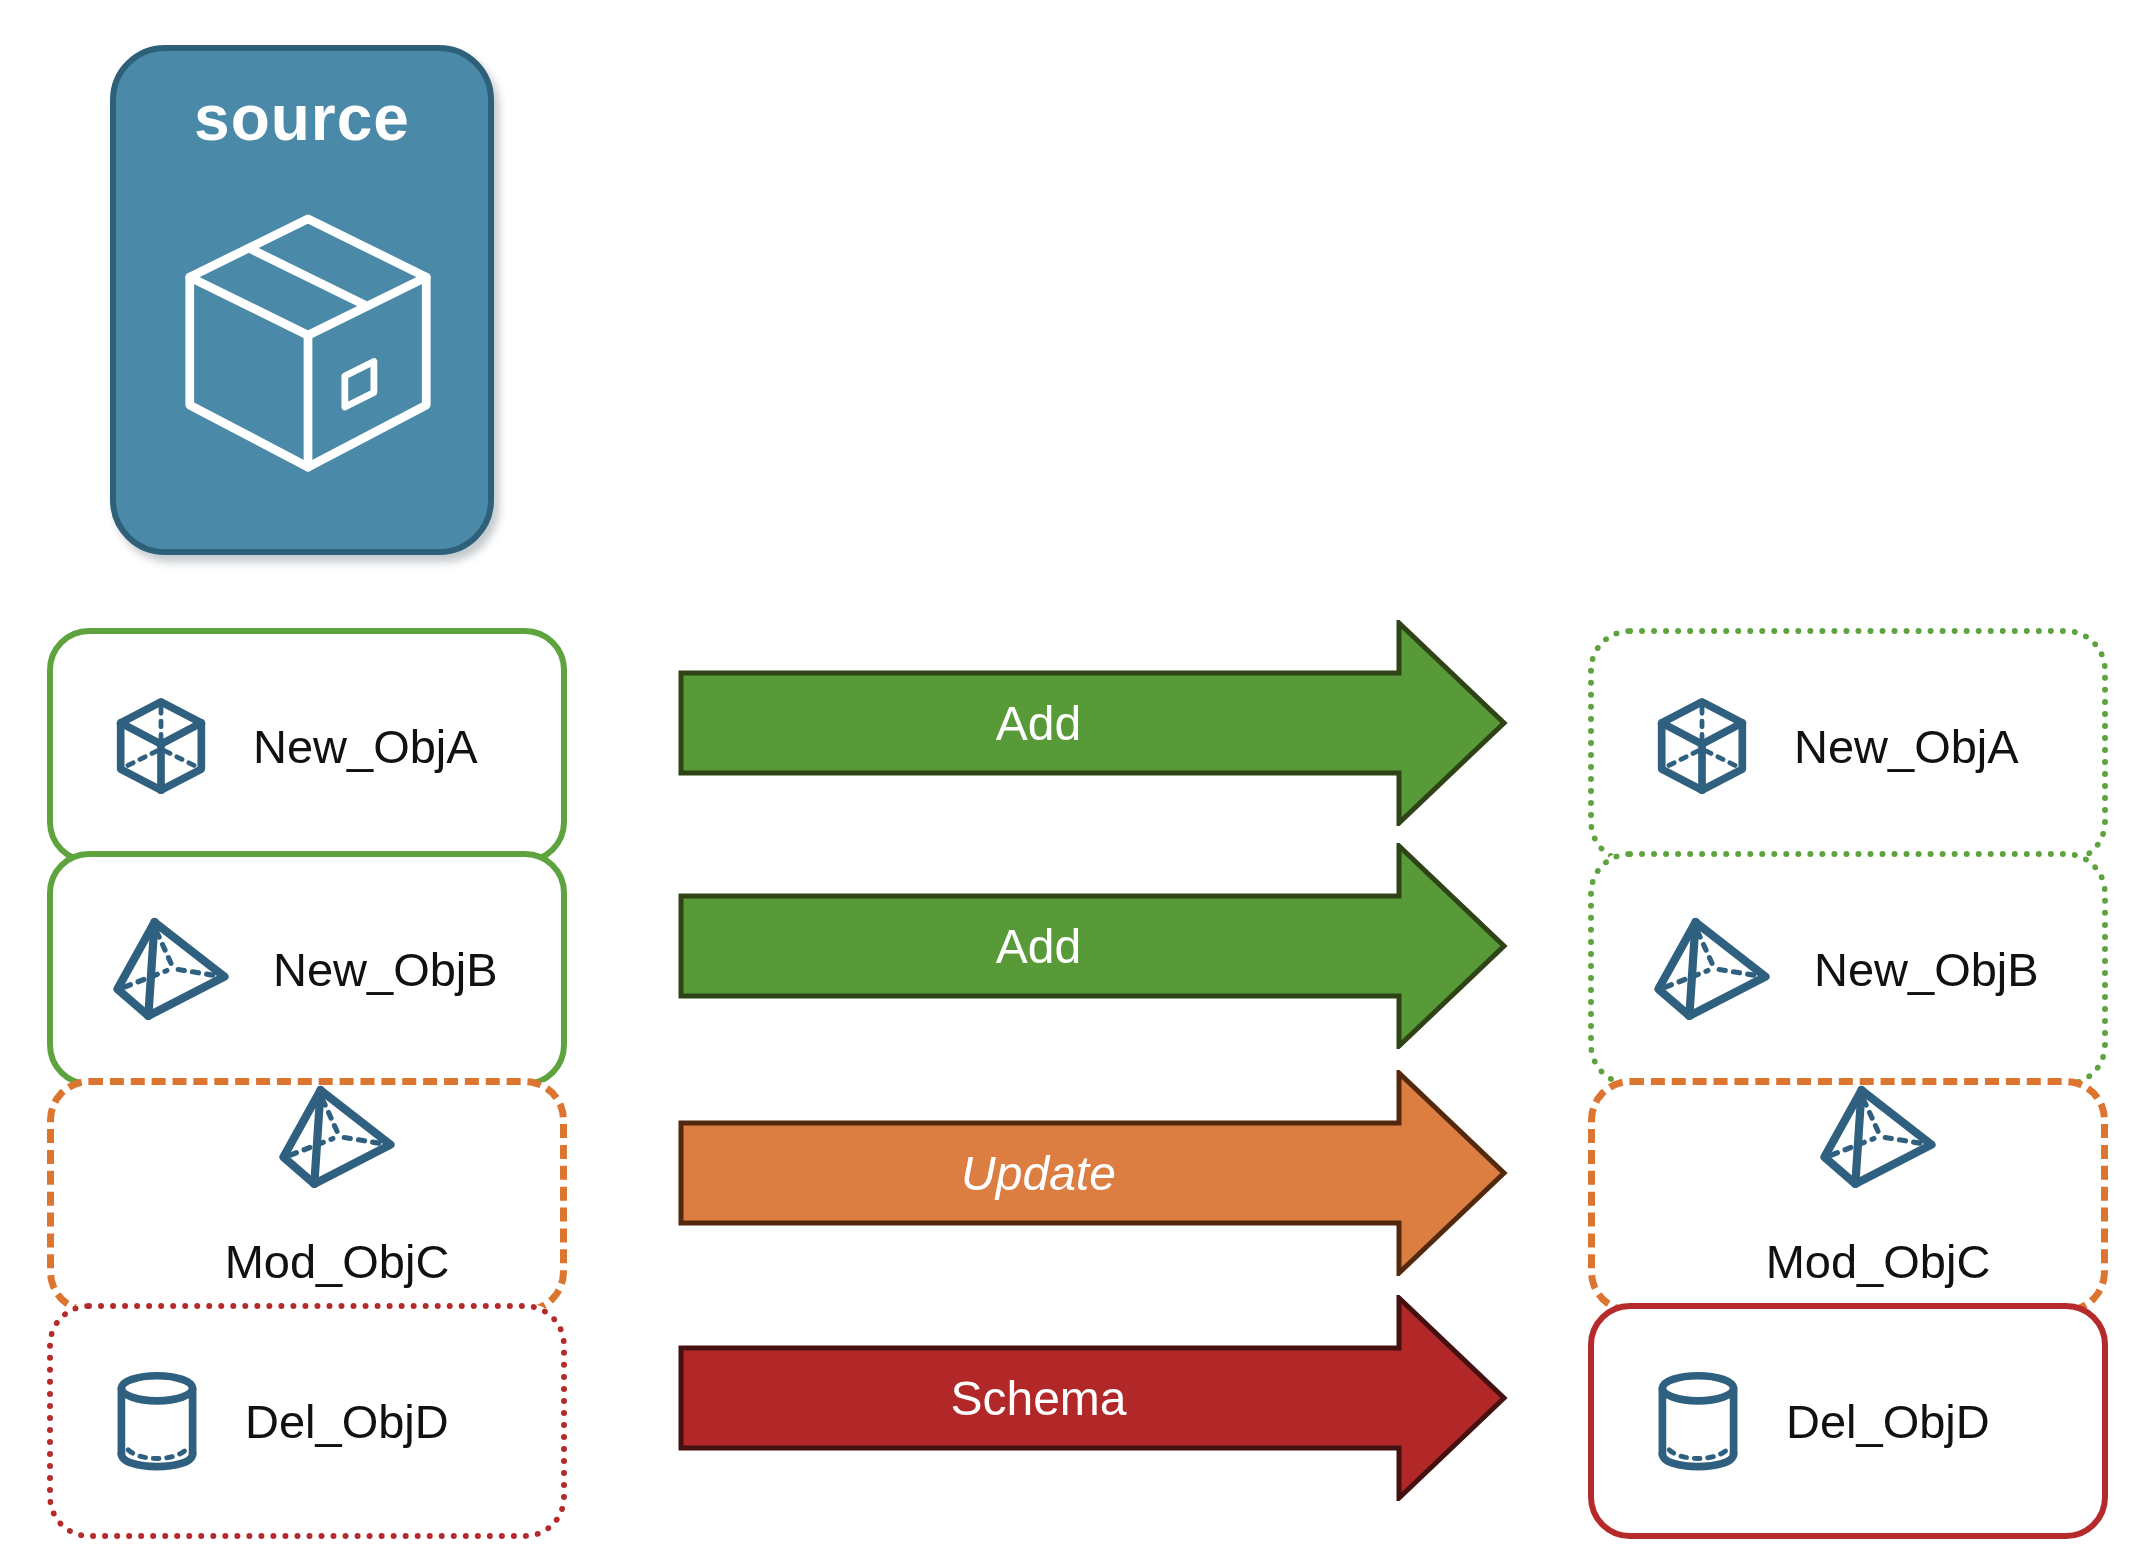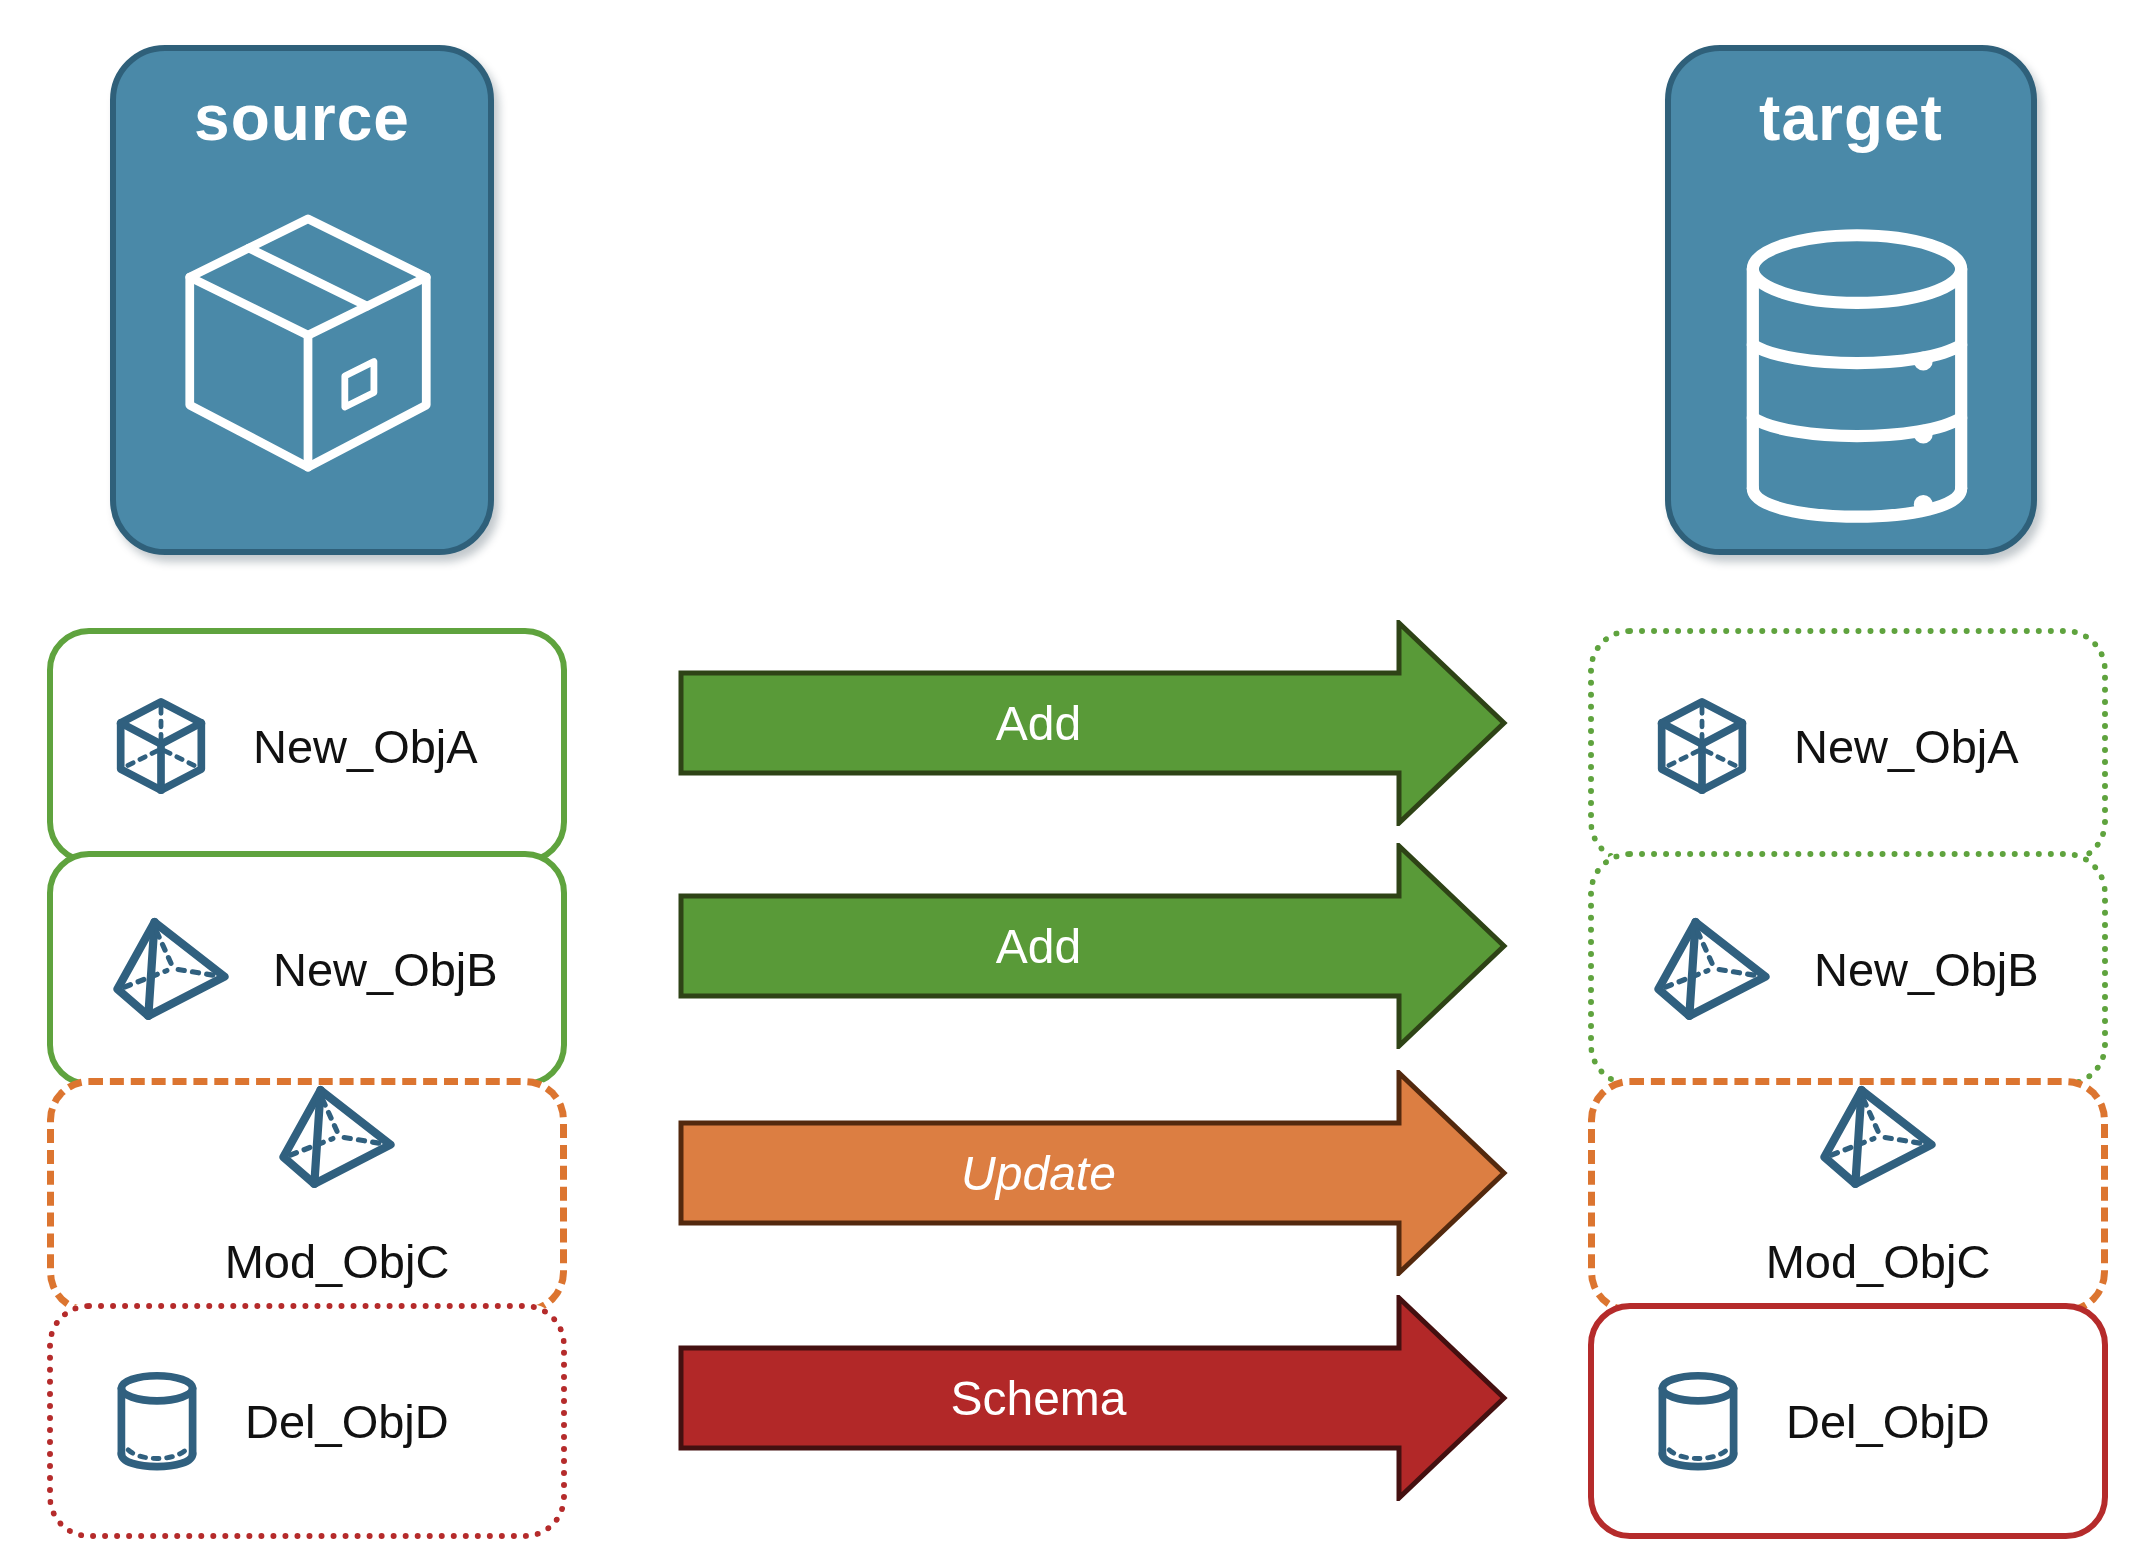--- a/index.html
+++ b/index.html
@@ -48,38 +48,20 @@
       <g fill="none" stroke="currentColor" stroke-width="9" stroke-linejoin="round" stroke-linecap="round">
         <path d="M130,6 L252,66 L252,198 L130,262 L8,198 L8,66 Z"></path>
         <path d="M8,66 L130,126 L252,66"></path>
         <path d="M130,126 L130,262"></path>
         <path d="M69,36 L191,96"></path>
         <path stroke-width="7" d="M168,168 L198,153 L198,185 L168,200 Z"></path>
       </g>
     </svg>
   </div>
 
-  <div class="node" style="left:1665px;top:45px;width:372px;height:510px;">
-    <div class="node-title">target</div>
-    <svg class="node-icon" style="left:71px;top:158px;" width="230" height="342" viewBox="0 0 170 228">
-      <g fill="none" stroke="currentColor" stroke-width="9" stroke-linecap="round">
-        <ellipse cx="85" cy="32" rx="77" ry="25"></ellipse>
-        <path d="M8,32 L8,194"></path>
-        <path d="M162,32 L162,194"></path>
-        <path d="M8,194 C8,222 162,222 162,194"></path>
-        <path d="M8,88 C36,106 134,106 162,88"></path>
-        <path d="M8,142 C36,160 134,160 162,142"></path>
-      </g>
-      <g fill="#ffffff" stroke="none">
-        <circle cx="134" cy="100" r="7"></circle>
-        <circle cx="134" cy="154" r="7"></circle>
-        <circle cx="134" cy="206" r="7"></circle>
-      </g>
-    </svg>
-  </div>
 
 
   <div class="card solid-green" style="left:47px;top:628px;">
     <svg class="obj-icon" width="96" height="100" viewBox="0 0 100 104">
       <g fill="none" stroke="currentColor" stroke-linejoin="round" stroke-linecap="round">
         <g stroke-width="8">
           <path d="M50,6 L92,28 L92,76 L50,98 L8,76 L8,28 Z"></path>
           <path d="M8,28 L50,50 L92,28"></path>
           <path d="M50,50 L50,98"></path>
         </g>

